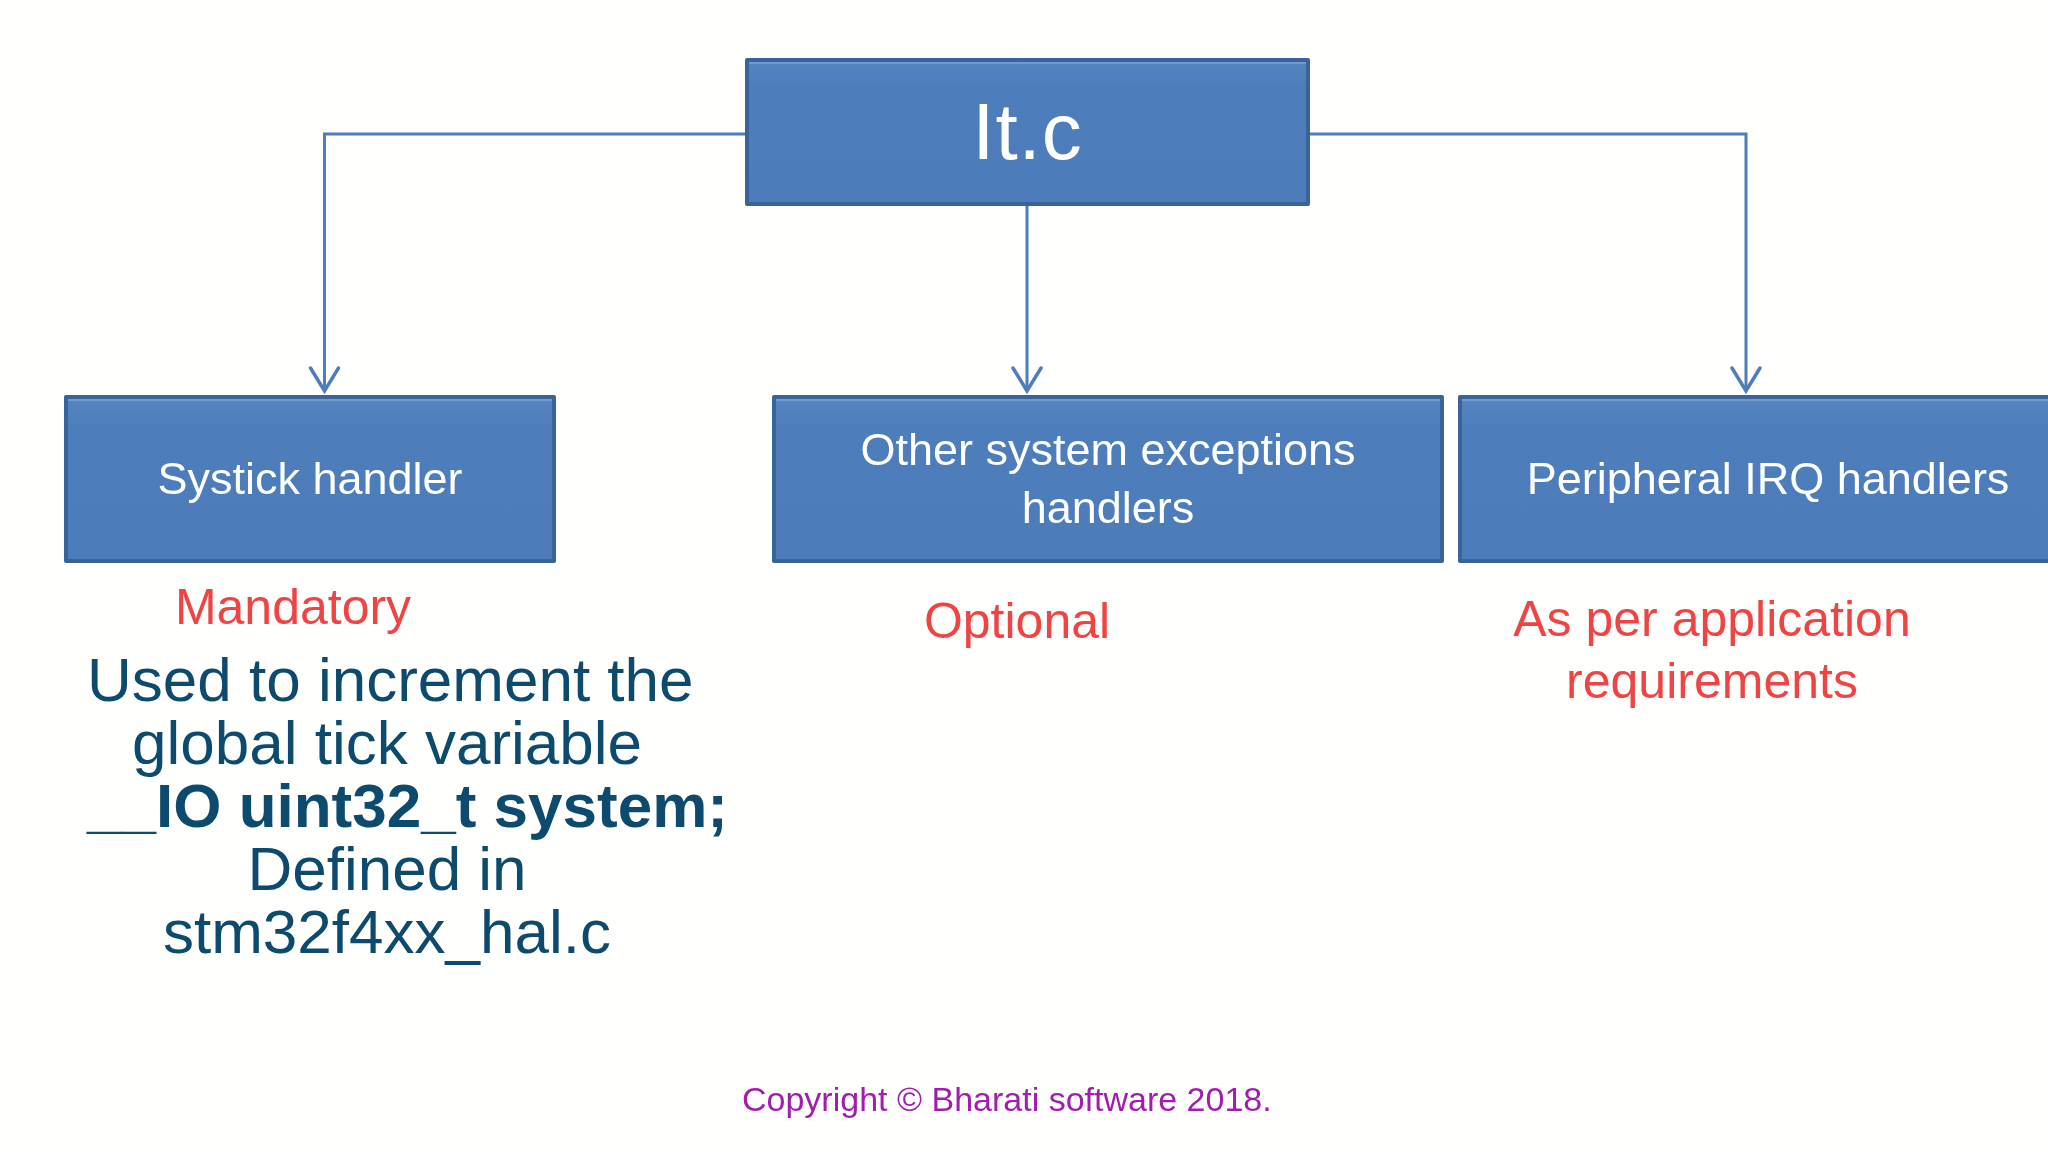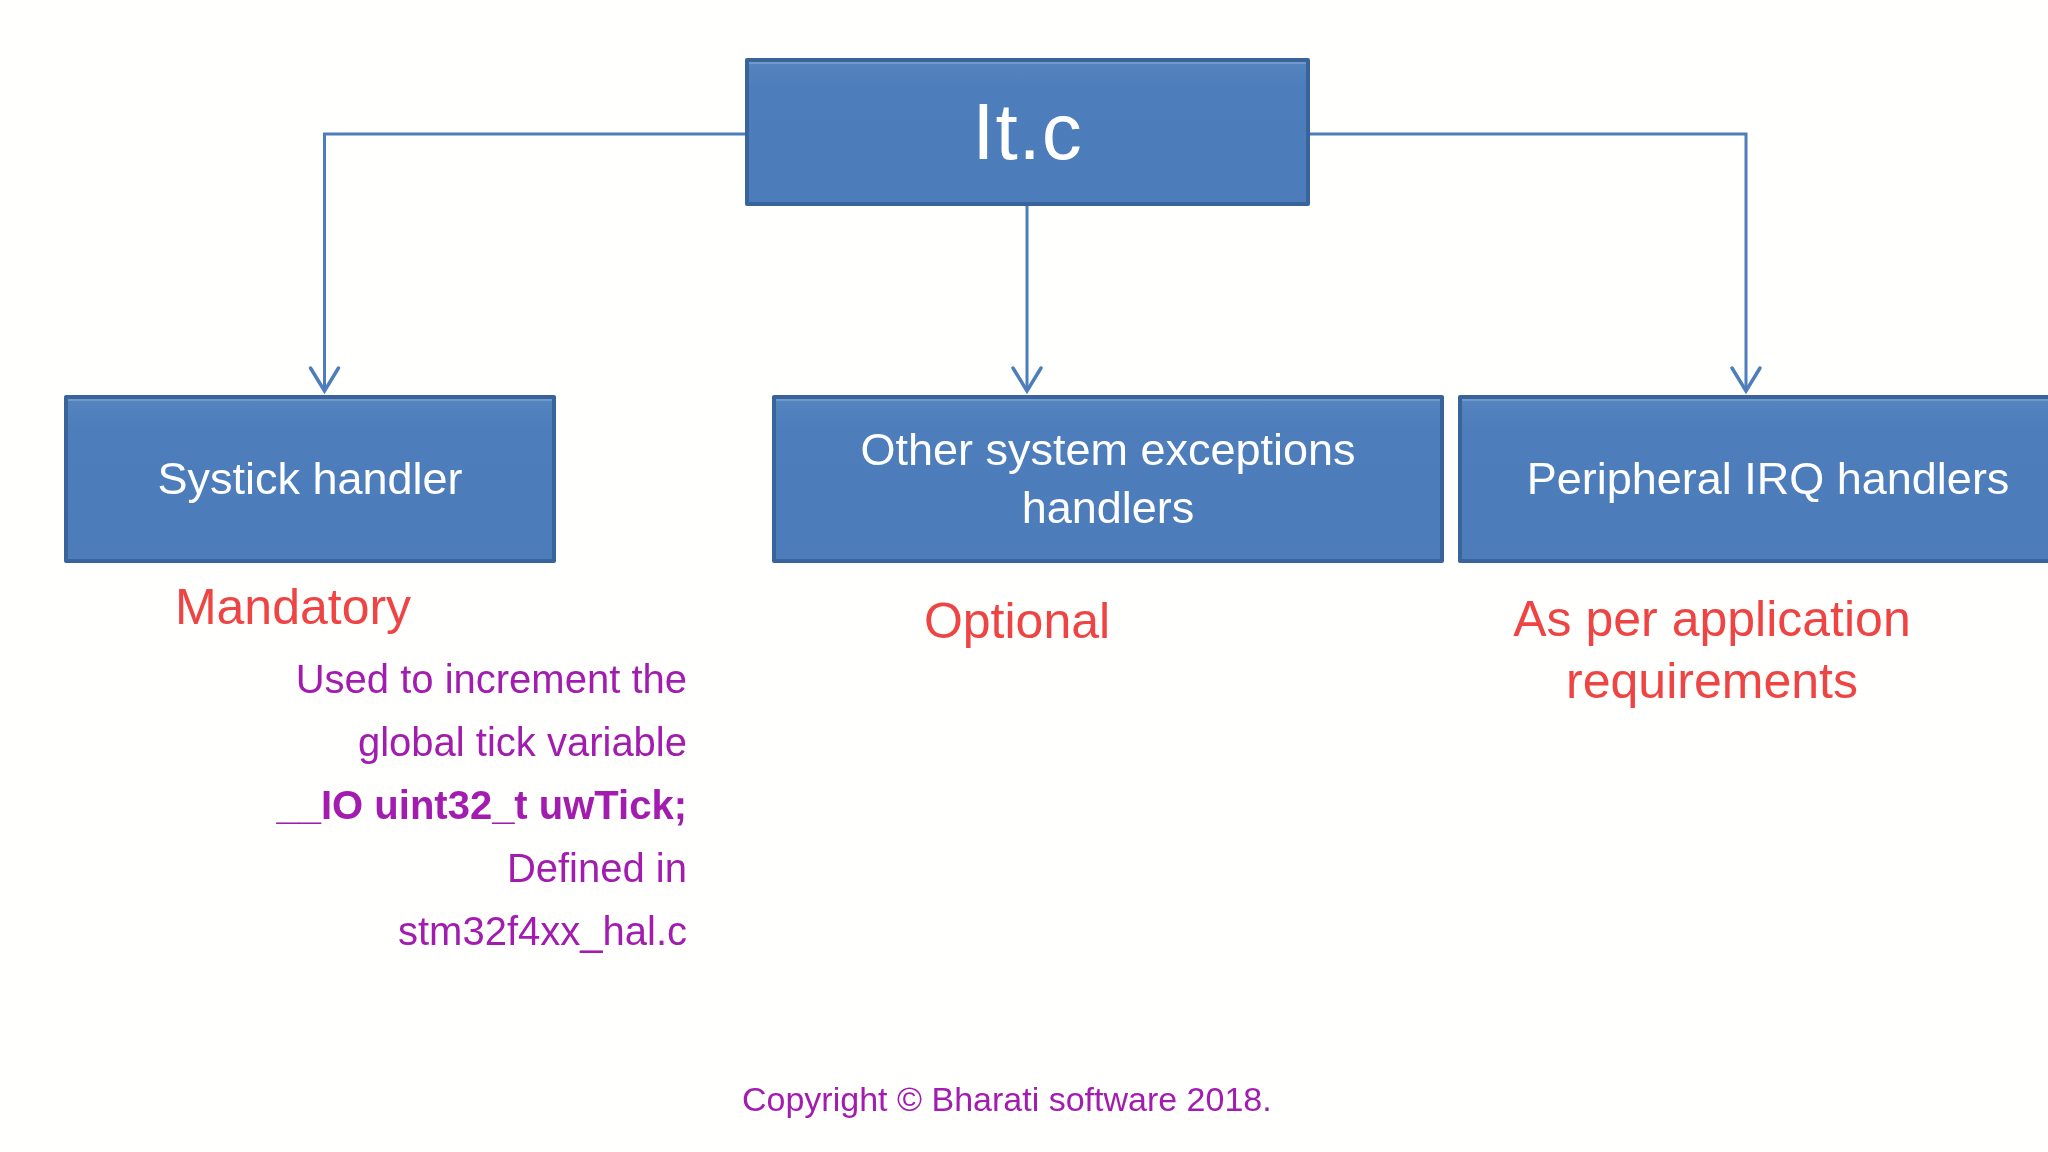--- a/index.html
+++ b/index.html
@@ -59,24 +59,24 @@
     line-height: 62px;
   }
   .note-title-left  { left: 93px;   top: 576px; width: 400px; }
   .note-title-mid   { left: 817px;  top: 590px; width: 400px; }
   .note-title-right { left: 1492px; top: 588px; width: 440px; }
 
   .note-body {
     position: absolute;
     left: 87px; top: 648px;
     width: 600px;
-    color: #a21caf;
-    font-size: 40px;
+    color: #0c4a6e;
+    font-size: 62px;
     line-height: 63px;
-    text-align: right;
+    text-align: center;
   }
   .note-line { white-space: nowrap; }
   .note-line.bold { font-weight: bold; }
 
   .copyright {
     position: absolute;
     left: 742px; top: 1080px;
     width: 480px;
     text-align: center;
     font-size: 34px;
@@ -119,21 +119,21 @@
   </div>
   <div class="node node-child node-child-2">
     <span>Peripheral IRQ handlers</span>
   </div>
 
   <div class="note-title note-title-left">Mandatory</div>
 
   <div class="note-body">
     <div class="note-line">Used to increment the</div>
     <div class="note-line">global tick variable</div>
-    <div class="note-line bold">__IO uint32_t uwTick;</div>
+    <div class="note-line bold">__IO uint32_t system;</div>
     <div class="note-line">Defined in</div>
     <div class="note-line">stm32f4xx_hal.c</div>
   </div>
 
   <div class="note-title note-title-right">As per application requirements</div>
 
   <div class="note-title note-title-mid">Optional</div>
 
   <div class="copyright">Copyright © Bharati software 2018.</div>
 

